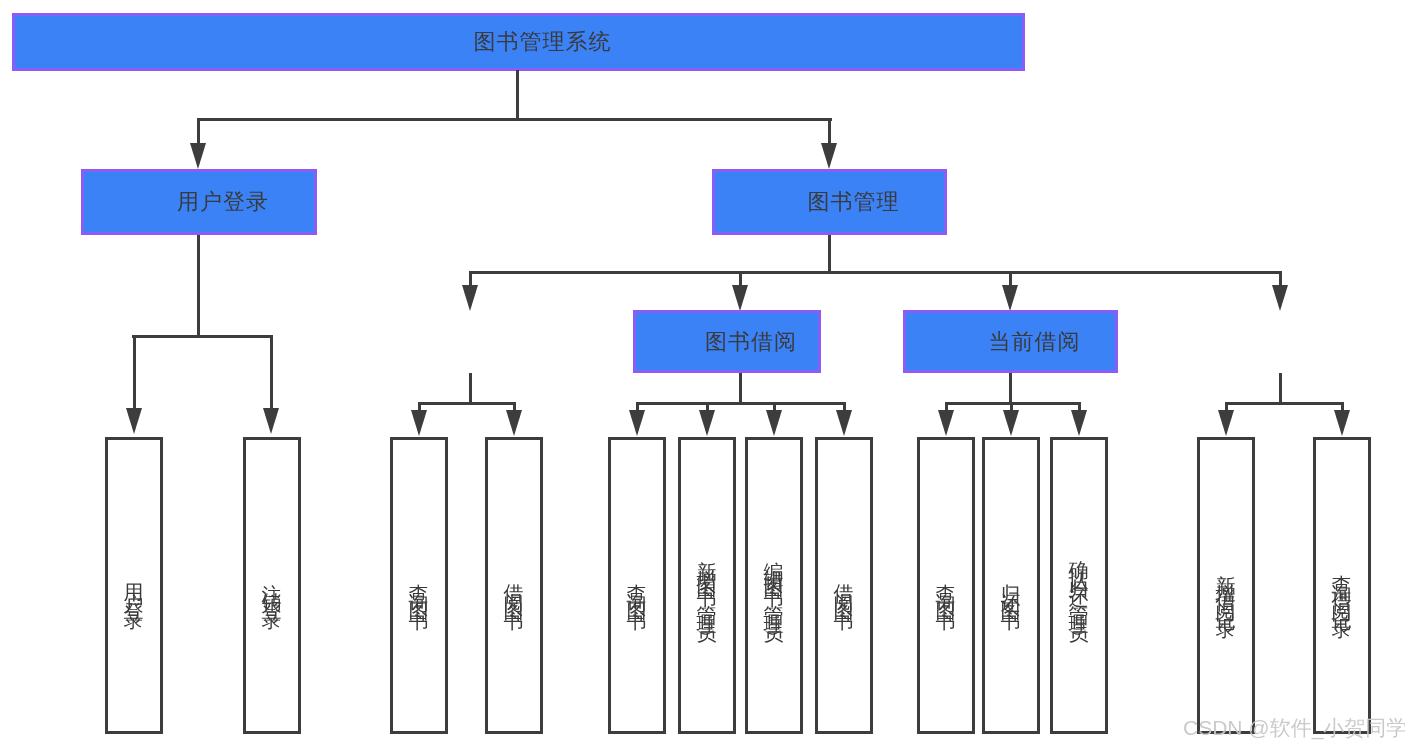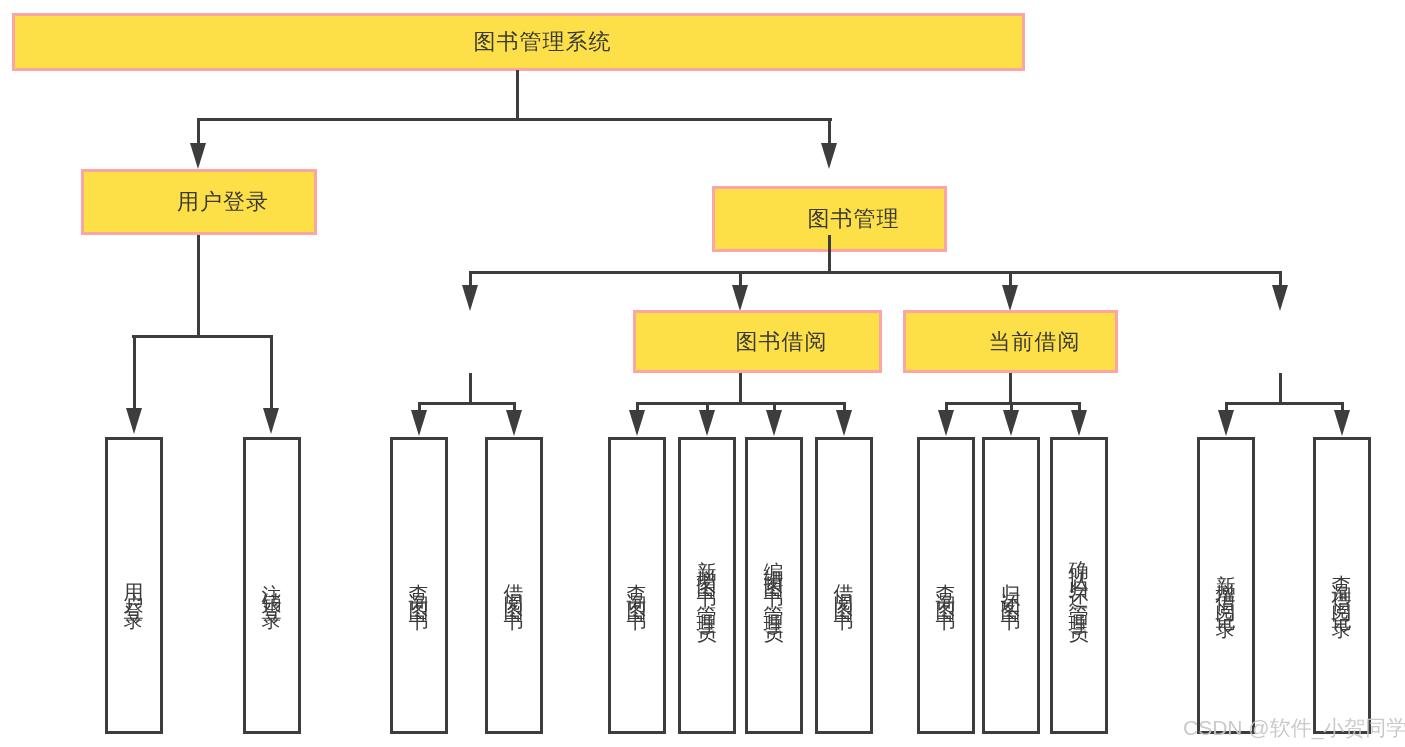--- a/index.html
+++ b/index.html
@@ -13,22 +13,22 @@
     height: 747px;
     background: #ffffff;
     overflow: hidden;
     font-family: "Liberation Sans", "DejaVu Sans", sans-serif;
     color: #3a3a3a;
   }
   
   .box {
     position: absolute;
     box-sizing: border-box;
-    border: 3px solid #fca5a5;
-    background: #fde047;
+    border: 3px solid #8b5cf6;
+    background: #3b82f6;
     display: flex;
     align-items: center;
     justify-content: center;
     padding-left: 48px;
   }
   .hlabel {
     font-size: 22px;
     letter-spacing: 1px;
     color: #3a3a3a;
     white-space: nowrap;
@@ -90,21 +90,21 @@
   <div class="vline" style="left:516px; top:70px; height:50px;"></div>
   <div class="hline" style="left:197px; top:118px; width:635px;"></div>
   <div class="vline" style="left:197px; top:118px; height:28px;"></div>
   <div class="tri" style="left:190px; top:143px;"></div>
   <div class="vline" style="left:828px; top:118px; height:28px;"></div>
   <div class="tri" style="left:821px; top:143px;"></div>
 
   <div class="box" style="left:81px; top:169px; width:236px; height:66px;">
     <span class="hlabel">用户登录</span>
   </div>
-  <div class="box" style="left:712px; top:186px; width:235px; height:66px;">
+  <div class="box" style="left:712px; top:169px; width:235px; height:66px;">
     <span class="hlabel">图书管理</span>
   </div>
 
   <div class="vline" style="left:197px; top:235px; height:103px;"></div>
   <div class="hline" style="left:132px; top:335px; width:141px;"></div>
   <div class="vline" style="left:133px; top:335px; height:75px;"></div>
   <div class="tri" style="left:126px; top:408px;"></div>
   <div class="vline" style="left:270px; top:335px; height:75px;"></div>
   <div class="tri" style="left:263px; top:408px;"></div>
 
@@ -112,21 +112,21 @@
   <div class="hline" style="left:469px; top:271px; width:813px;"></div>
   <div class="vline" style="left:469px; top:271px; height:17px;"></div>
   <div class="tri" style="left:462px; top:285px;"></div>
   <div class="vline" style="left:739px; top:271px; height:17px;"></div>
   <div class="tri" style="left:732px; top:285px;"></div>
   <div class="vline" style="left:1009px; top:271px; height:17px;"></div>
   <div class="tri" style="left:1002px; top:285px;"></div>
   <div class="vline" style="left:1279px; top:271px; height:17px;"></div>
   <div class="tri" style="left:1272px; top:285px;"></div>
 
-  <div class="box" style="left:633px; top:310px; width:249px; height:63px;">
+  <div class="box" style="left:633px; top:310px; width:188px; height:63px;">
     <span class="hlabel">图书借阅</span>
   </div>
   <div class="box" style="left:903px; top:310px; width:215px; height:63px;">
     <span class="hlabel">当前借阅</span>
   </div>
 
   <div class="vline" style="left:469px; top:373px; height:32px;"></div>
   <div class="hline" style="left:418px; top:402px; width:98px;"></div>
   <div class="vline" style="left:418px; top:402px; height:11px;"></div>
   <div class="tri" style="left:411px; top:410px;"></div>

